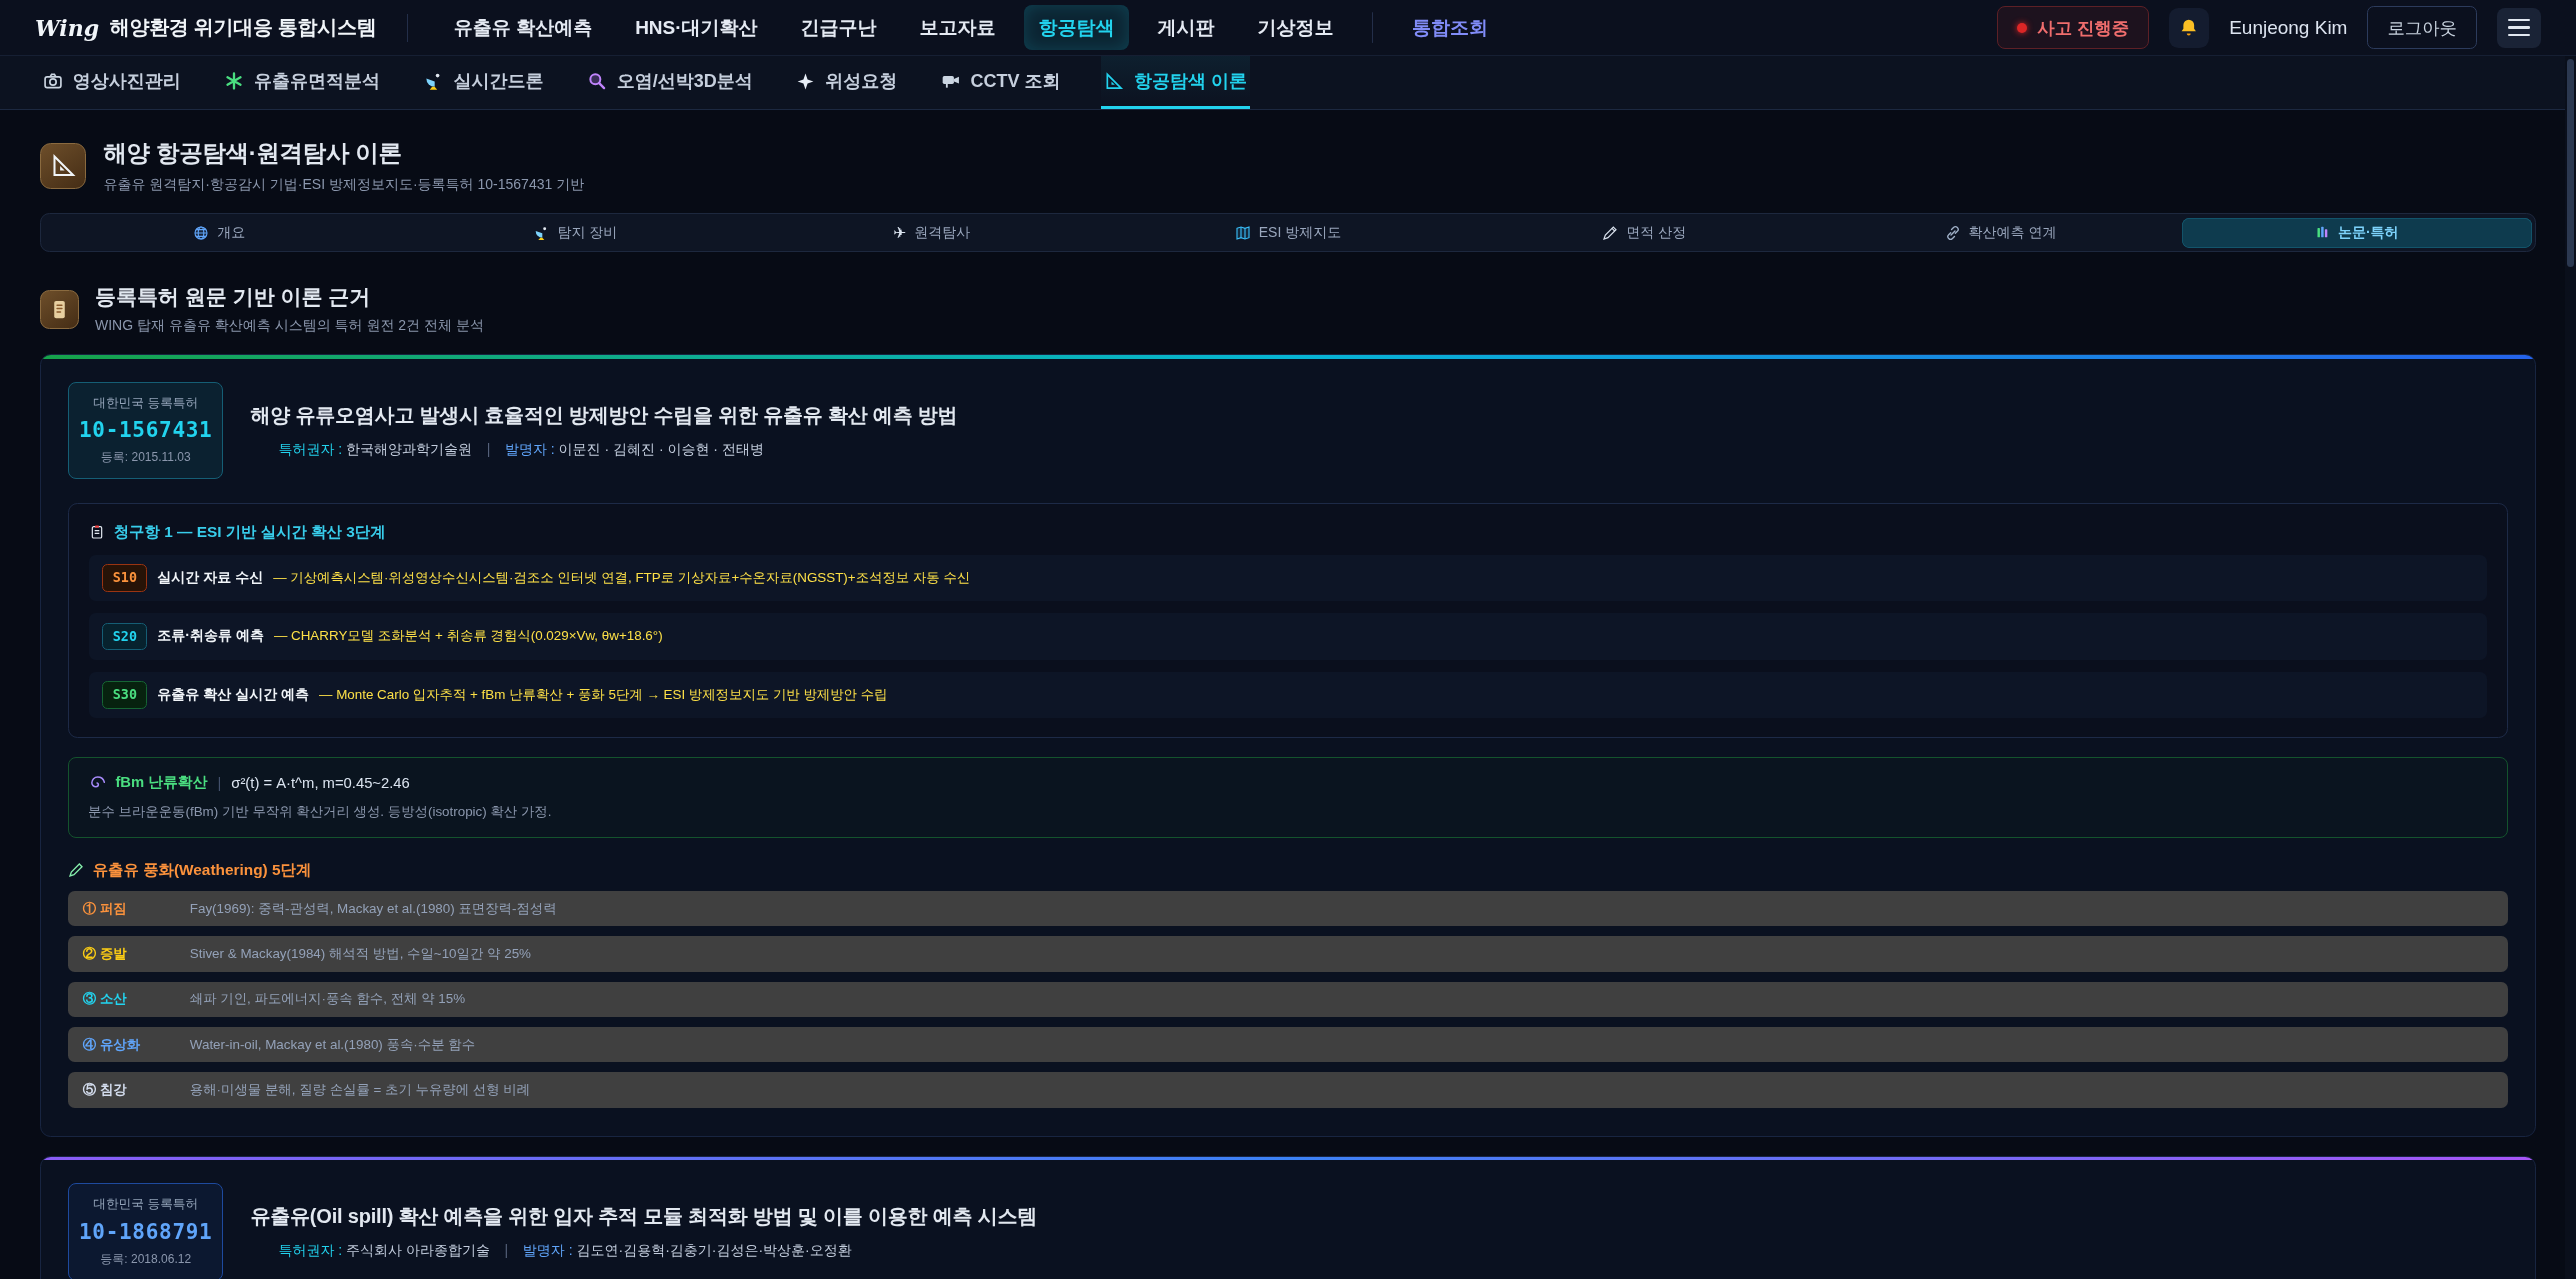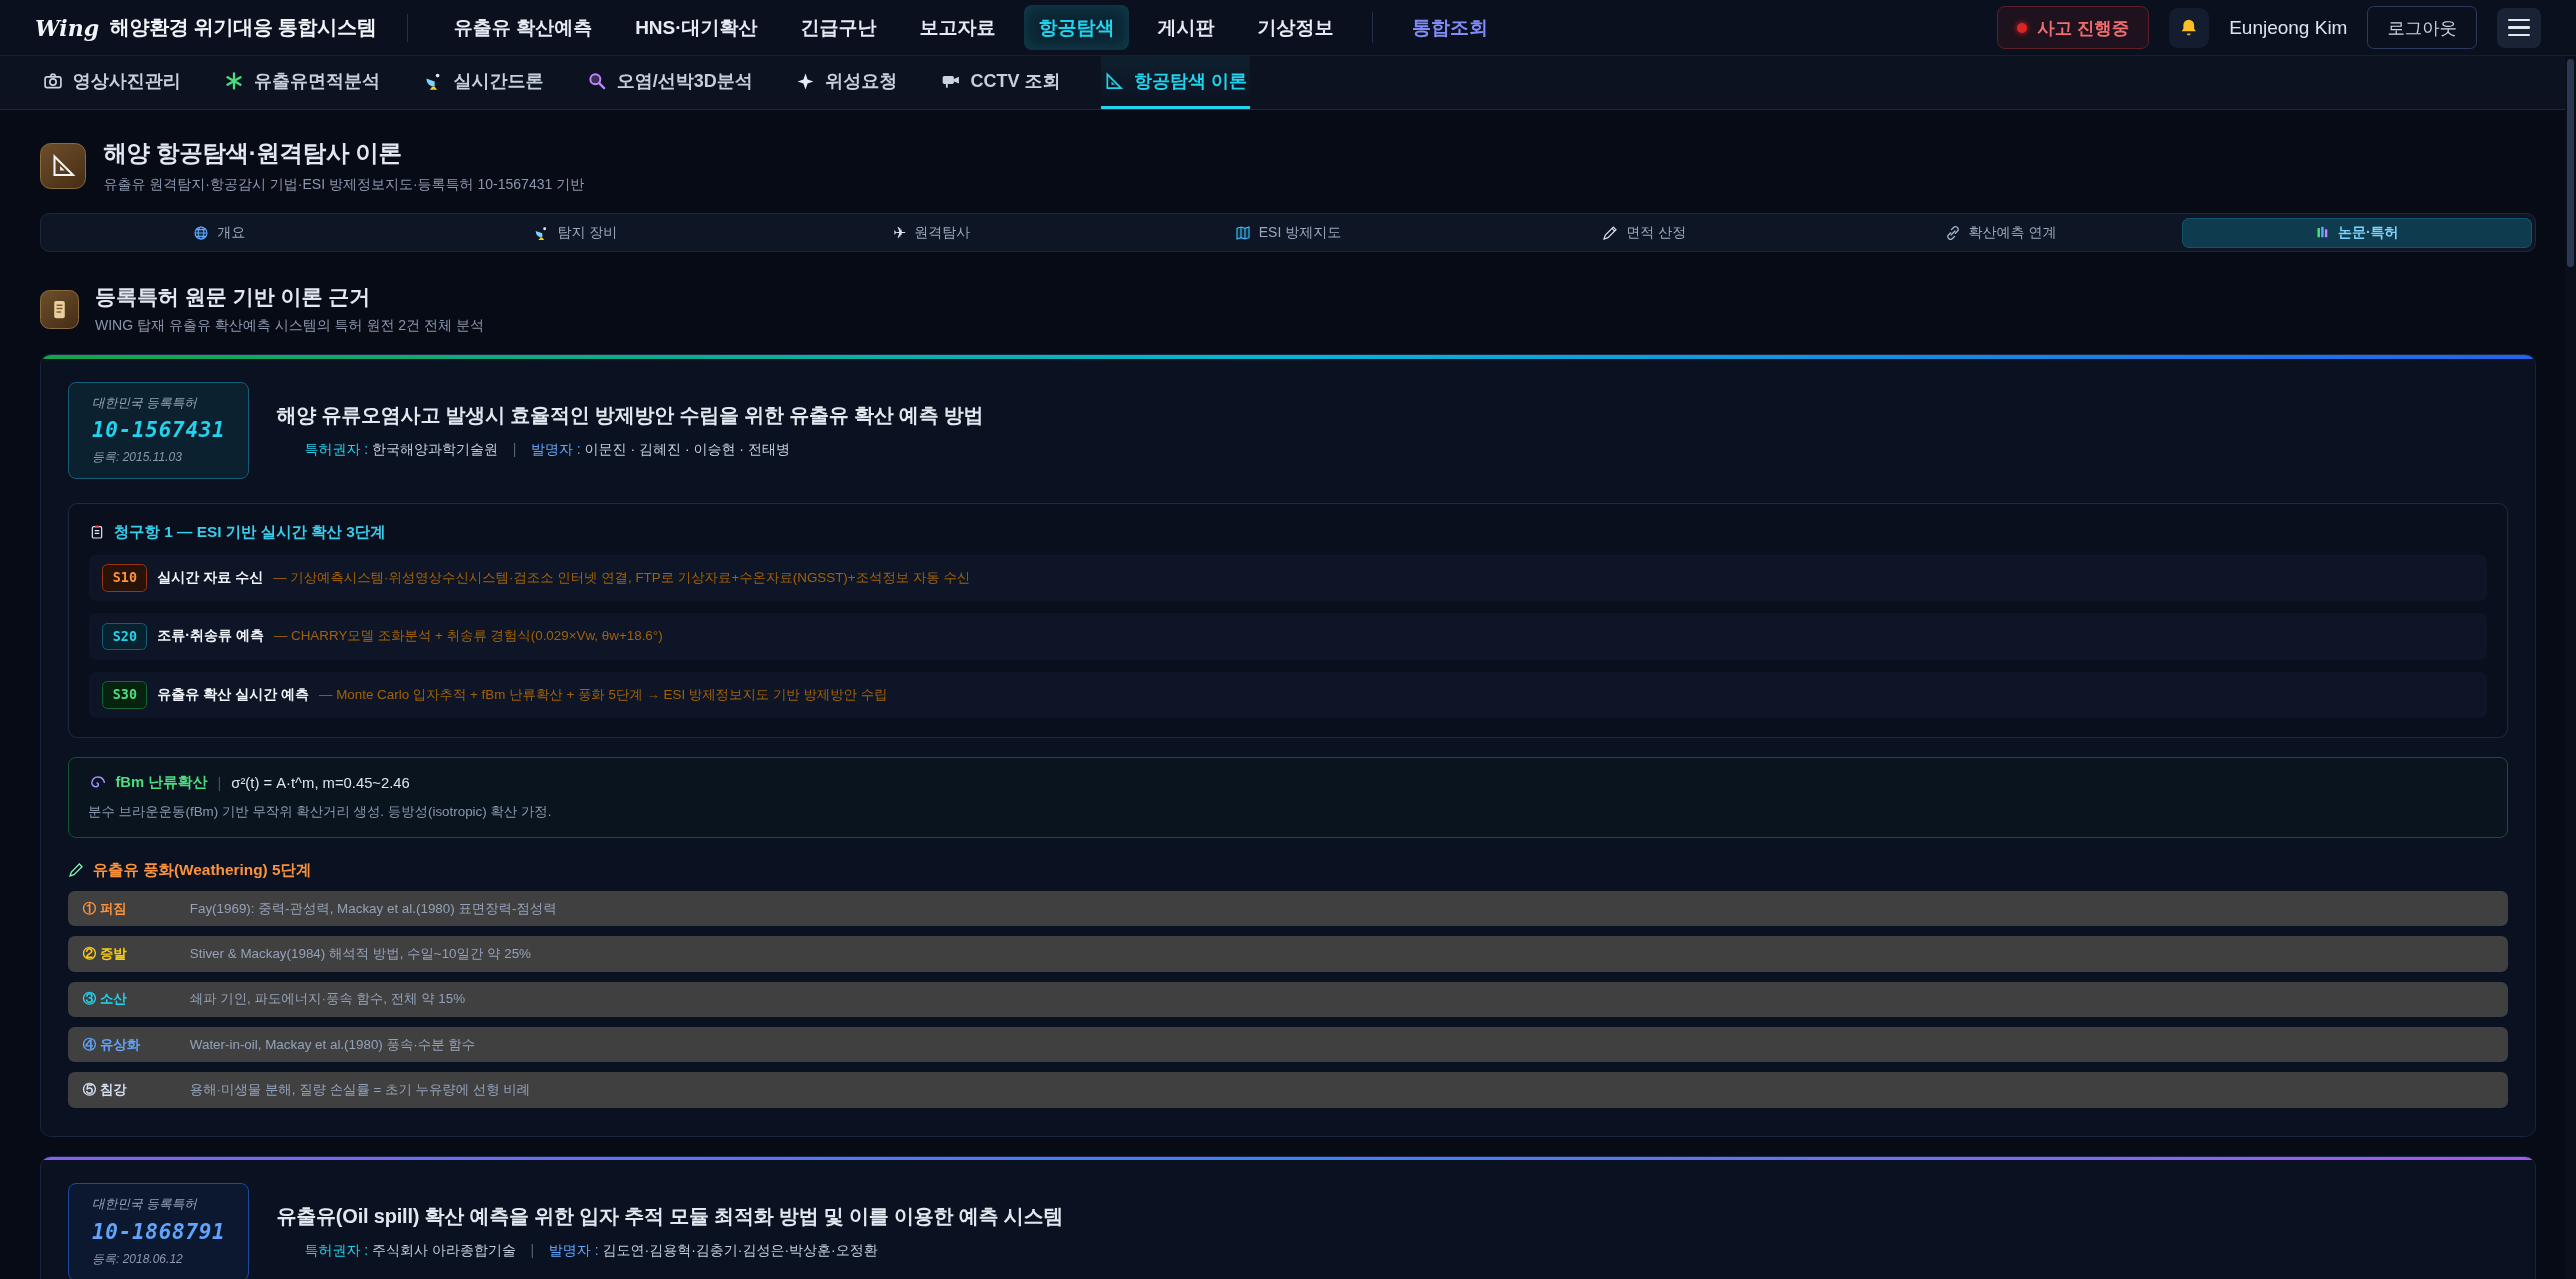--- a/index.html
+++ b/index.html
@@ -75,22 +75,22 @@
   .section-subtitle { font-size:14px; color:#8b97ad; margin-top:6px; }
 
   
   .card { margin-top:19px; background:#0a1120; border:0.7px solid #182541;
     border-radius:10.7px; overflow:hidden; }
   .card-topline { height:3.4px; }
   .g1 { background:linear-gradient(90deg,#16a34a,#06b6d4,#2563eb); }
   .g2 { background:linear-gradient(90deg,#8b5cf6,#3b82f6,#a855f7); }
   .card-body { padding:23px 27px 28px; }
   .patent-head { display:flex; align-items:center; gap:27px; }
-  .patent-badge { min-width:144px; border:0.7px solid #155e75;
-    background:#0b2130; border-radius:8px; padding:12px 23px;font-style:italic; }
+  .patent-badge { min-width:144px; text-align:center; border:0.7px solid #155e75;
+    background:#0b2130; border-radius:8px; padding:12px 10px; }
   .patent-badge.blue { border-color:#1e4a9e; background:#0c1830; }
   .pb-country { font-size:12.7px; color:#93a3b8; }
   .pb-number { font-family:"DejaVu Sans Mono", monospace; font-size:21px; font-weight:700;
     color:#22d3ee; margin:6.7px 0; letter-spacing:0.7px; }
   .pb-number.blue { color:#60a5fa; }
   .pb-date { font-size:12px; color:#8b97ad; }
   .patent-title { font-size:20px; font-weight:700; letter-spacing:-0.2px; }
   .patent-meta { margin-top:12px; font-size:14px; color:#c3cddd;margin-left:28px; }
   .meta-label.cyan { color:#22d3ee; }
   .meta-label.blue { color:#60a5fa; }
@@ -102,21 +102,21 @@
   .box-title.cyan { color:#38cdeb; }
   .box-title.orange { color:#fb923c; }
   .step-row { margin-top:12px; background:#0d1526; border-radius:6.7px;
     padding:9.4px 13.4px; display:flex; align-items:center; gap:10px; }
   .step-badge { font-family:"DejaVu Sans Mono", monospace; font-size:13.4px; font-weight:700;
     padding:5.4px 9.4px; border-radius:5.4px; border:0.7px solid; }
   .sb-orange { color:#fb923c; border-color:#9a3412; background:#271307; }
   .sb-cyan   { color:#22d3ee; border-color:#155e75; background:#07222e; }
   .sb-green  { color:#4ade80; border-color:#166534; background:#07220f; }
   .step-label { font-size:14px; font-weight:700; color:#f1f5f9; white-space:nowrap; }
-  .step-desc { font-size:13.4px; color:#a16207; }
+  .step-desc { font-size:13.4px; color:#fde047; }
 
   .fbm-box { margin-top:19px; border:0.7px solid #14532d; background:#0a141f;
     border-radius:8px; padding:14.8px 19px 16px; }
   .fbm-line { display:flex; align-items:center; gap:10px; font-size:14.8px; }
   .fbm-name { color:#4ade80; font-weight:700; }
   .fbm-sep { color:#42506b; }
   .fbm-formula { color:#dbe4f0; }
   .fbm-desc { margin-top:11.4px; font-size:13.4px; color:#8b97ad; }
 
   .weather { margin-top:21.5px; }

